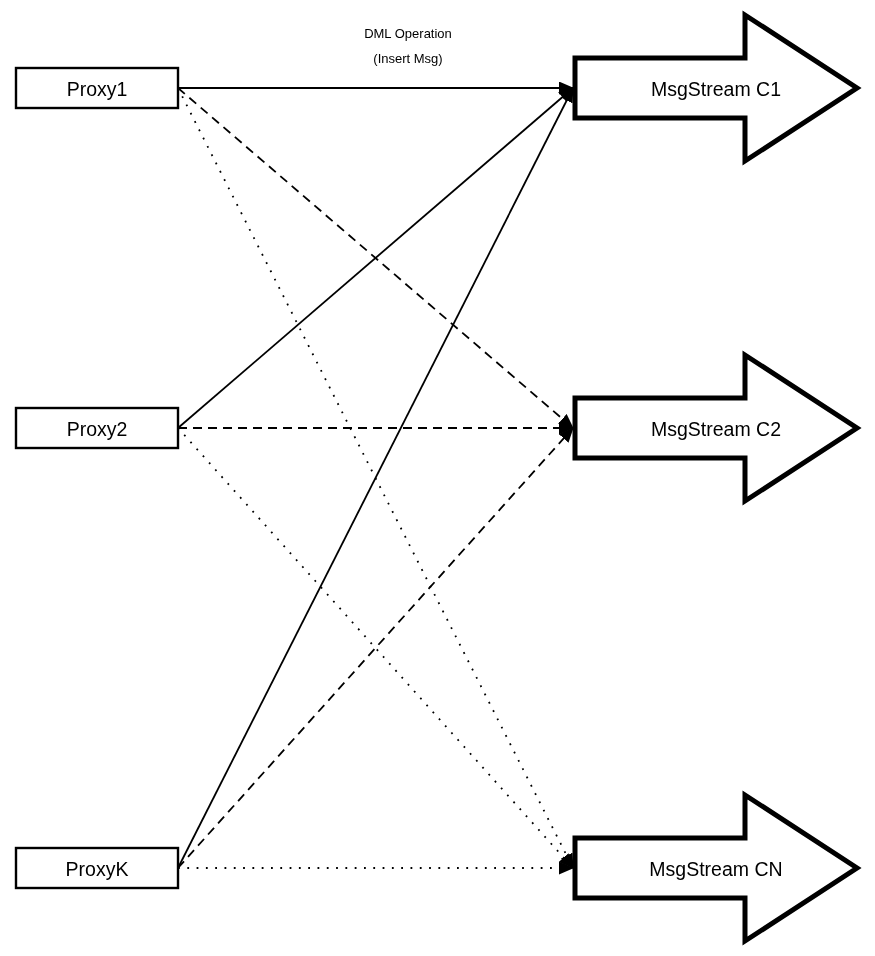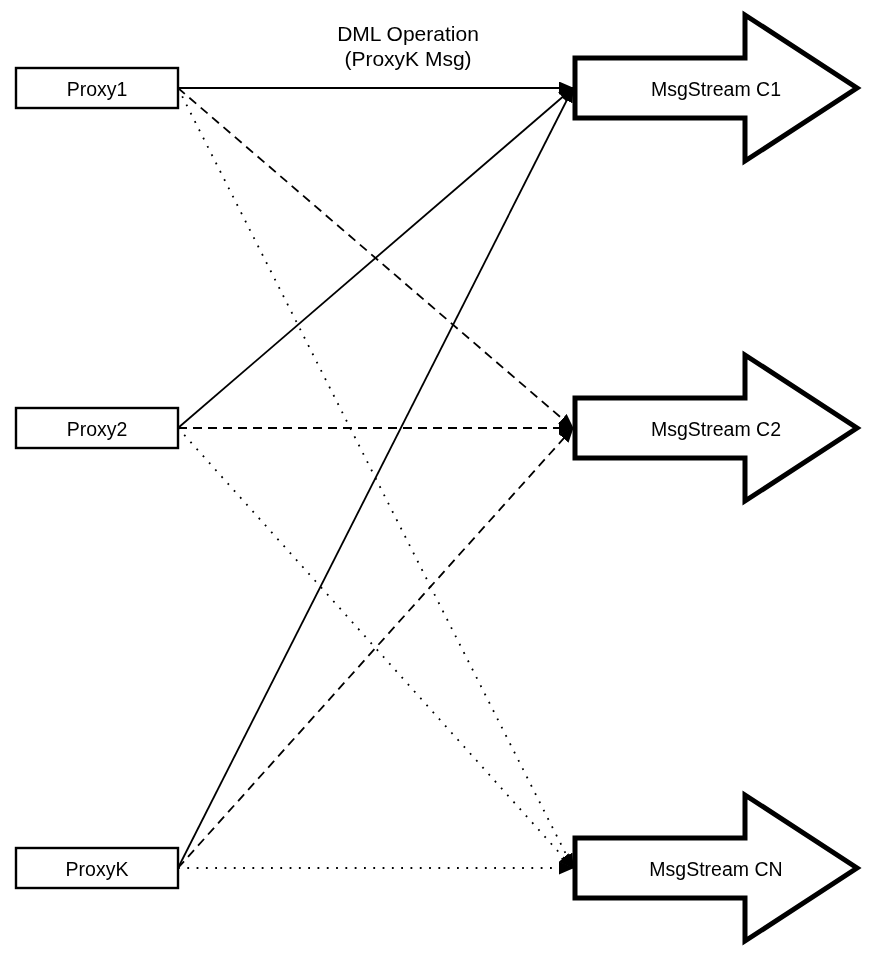--- a/index.html
+++ b/index.html
@@ -19,21 +19,21 @@
     position: absolute;
     left: 0;
     top: 0;
   }
   .diagram-title {
     position: absolute;
     left: 258px;
     top: 21px;
     width: 300px;
     text-align: center;
-    font-size: 21px;
+    font-size: 13px;
     line-height: 25px;
     color: #000000;
     white-space: nowrap;
   }
   .proxy-rect {
     fill: #ffffff;
     stroke: #000000;
     stroke-width: 2.4;
   }
   .node-label {
@@ -94,15 +94,15 @@
         <polygon points="575,398 745,398 745,355 857,428 745,501 745,458 575,458" class="stream-poly"></polygon>
         <text x="716" y="429" text-anchor="middle" dominant-baseline="central" class="node-label">MsgStream C2</text>
       </g>
       <g>
         <polygon points="575,838 745,838 745,795 857,868 745,941 745,898 575,898" class="stream-poly"></polygon>
         <text x="716" y="869" text-anchor="middle" dominant-baseline="central" class="node-label">MsgStream CN</text>
       </g>
     </svg>
   <div class="diagram-title">
     <div>DML Operation</div>
-    <div>(ProxyK Msg)</div>
+    <div>(Insert Msg)</div>
   </div>
 </div>
 
 </body></html>

